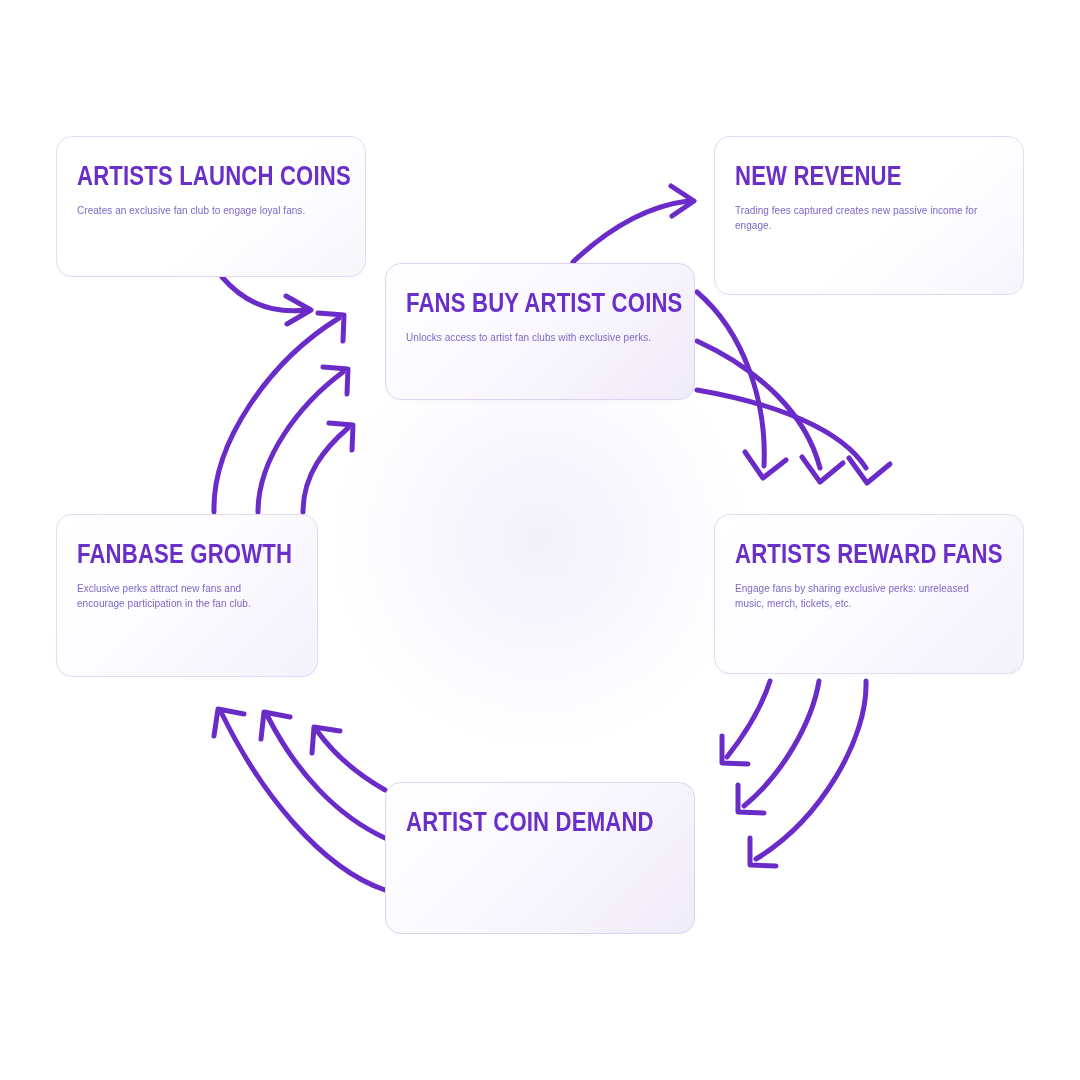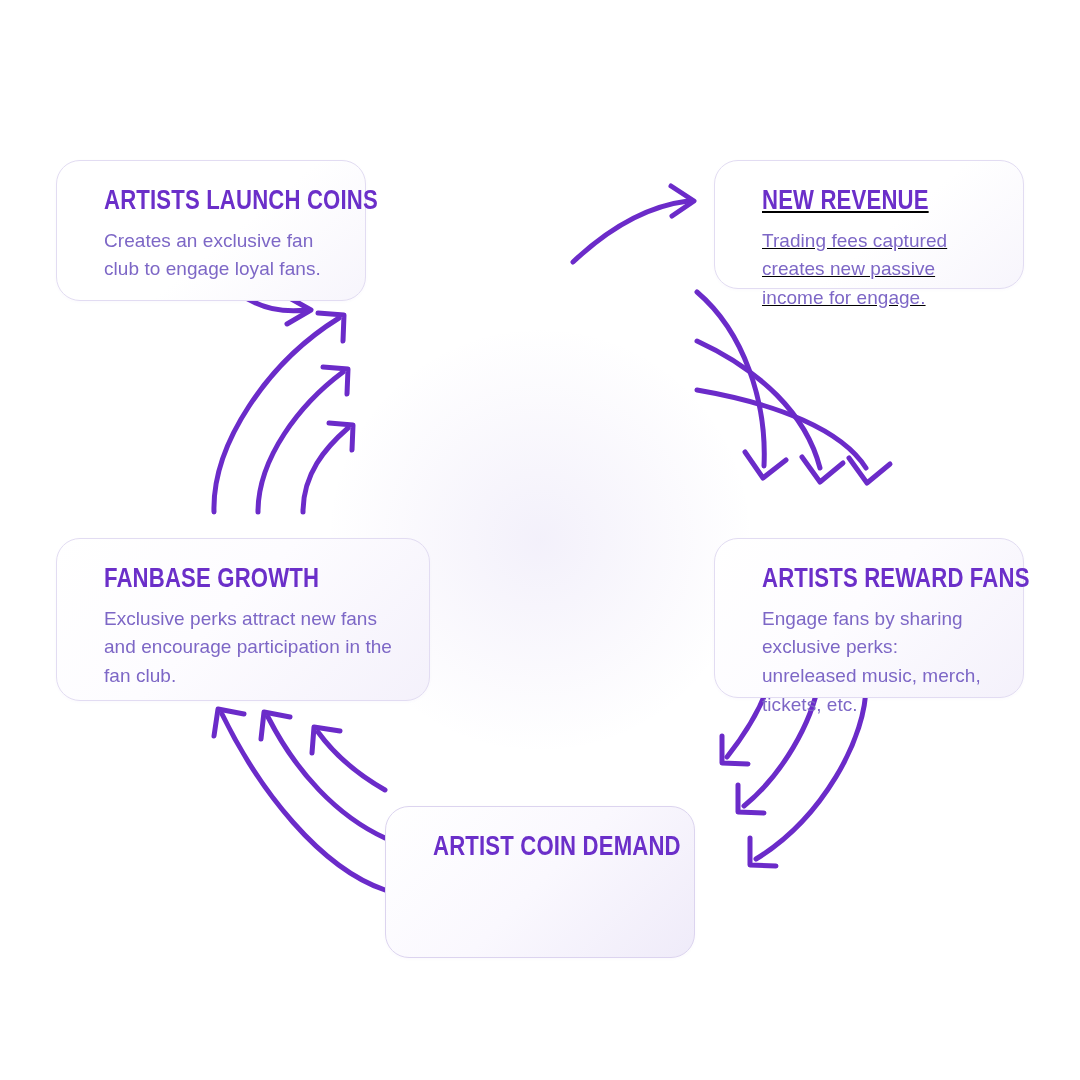--- a/index.html
+++ b/index.html
@@ -39,25 +39,24 @@
     left: 0;
     top: 0;
     width: 1080px;
     height: 1080px;
   }
 
   .card {
     position: absolute;
     box-sizing: border-box;
     border: 1.5px solid #E2DCF2;
-    border-radius: 24px;
+    border-radius: 16px;
     background: linear-gradient(135deg, #ffffff 0%, #fdfcff 45%, #f4f1fb 100%);
-    padding: 26px 30px 26px 47px;
+    padding: 26px 30px 26px 20px;
     box-shadow: 0 1px 3px rgba(110, 80, 190, 0.035);
-    margin-top: 24px;
   }
 
   .card.plain {
     background: linear-gradient(140deg, #ffffff 0%, #ffffff 55%, #f7f5fc 100%);
   }
 
   .card.accent {
     background: linear-gradient(135deg, #ffffff 0%, #faf8fe 50%, #efebf9 100%);
     border-color: #DCD4EF;
   }
@@ -71,33 +70,33 @@
     color: #6B2FC9;
     text-transform: uppercase;
     transform: scaleX(0.82);
     transform-origin: left center;
     white-space: nowrap;
     margin: 0 0 12px 0;
   }
 
   .card-body {
     font-family: "Liberation Sans", sans-serif;
-    font-size: 19px;
+    font-size: 10px;
     line-height: 1.52;
     color: #7D67C6;
     margin: 0;
     letter-spacing: 0.05px;
   }
 
   
   #card-launch       { left: 56px;  top: 136px; width: 310px; height: 141px; }
-  #card-revenue      { left: 714px; top: 136px; width: 310px; height: 129px; text-decoration: underline; }
+  #card-revenue      { left: 714px; top: 136px; width: 310px; height: 159px; }
   #card-fans-buy     { left: 385px; top: 263px; width: 310px; height: 137px; }
   #card-reward       { left: 714px; top: 514px; width: 310px; height: 160px; }
-  #card-fanbase      { left: 56px;  top: 514px; width: 374px; height: 163px; }
+  #card-fanbase      { left: 56px;  top: 514px; width: 262px; height: 163px; }
   #card-demand       { left: 385px; top: 782px; width: 310px; height: 152px; }
 </style>
 </head>
 <body>
 
 <div id="diagram">
 
   <div class="center-glow"></div>
 
   <svg id="arrow-layer" viewBox="0 0 1080 1080" xmlns="http://www.w3.org/2000/svg">
@@ -179,20 +178,24 @@
   <div class="card plain" id="card-launch">
     <div class="card-title">ARTISTS LAUNCH COINS</div>
     <div class="card-body">Creates an exclusive fan club to engage loyal fans.</div>
   </div>
 
   <div class="card plain" id="card-revenue">
     <div class="card-title">NEW REVENUE</div>
     <div class="card-body">Trading fees captured creates new passive income for engage.</div>
   </div>
 
+  <div class="card accent" id="card-fans-buy">
+    <div class="card-title">FANS BUY ARTIST COINS</div>
+    <div class="card-body">Unlocks access to artist fan clubs with exclusive perks.</div>
+  </div>
 
   <div class="card" id="card-reward">
     <div class="card-title">ARTISTS REWARD FANS</div>
     <div class="card-body">Engage fans by sharing exclusive perks: unreleased music, merch, tickets, etc.</div>
   </div>
 
   <div class="card" id="card-fanbase">
     <div class="card-title">FANBASE GROWTH</div>
     <div class="card-body">Exclusive perks attract new fans and encourage participation in the fan club.</div>
   </div>

